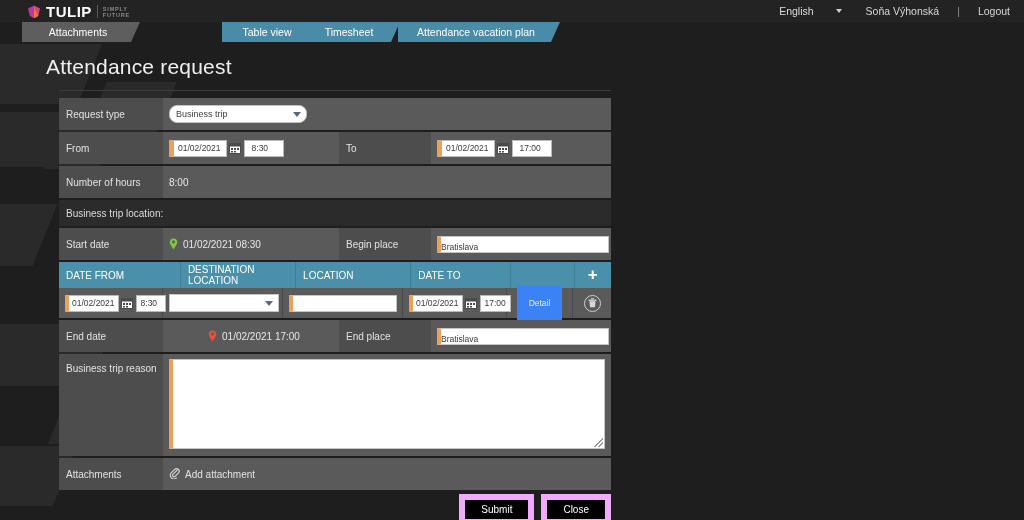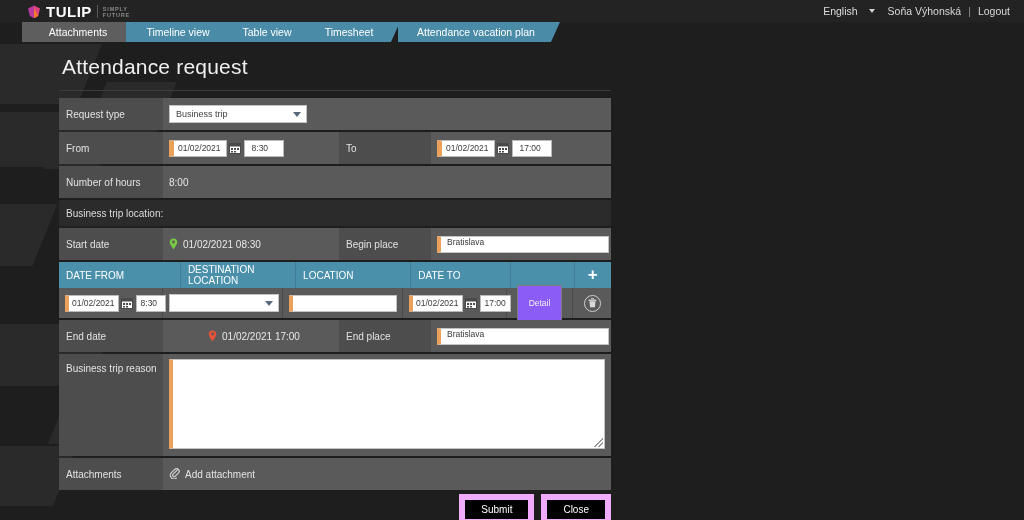--- a/index.html
+++ b/index.html
@@ -34,21 +34,21 @@
     line-height: 16px; font-family: "Liberation Sans", sans-serif;
   }
   #logo .bar { width: 1px; height: 13px; background: #5a5a5a; margin: 0 5px; }
   #logo .tagline {
     color: #8b8b8b; font-size: 5.5px; line-height: 6px; letter-spacing: 0.8px;
     font-weight: bold; text-align: left;
   }
 
   #usermenu {
     position: absolute; right: 14px; top: 0; height: 22px;
-    display: flex; align-items: center; gap: 7px;
+    display: flex; align-items: center; gap: 18px;
     color: #d8d8d8; font-size: 10.5px;
   }
   #usermenu .lang { color: #dcdcdc; }
   #usermenu .caret {
     width: 0; height: 0; border-left: 3.5px solid transparent;
     border-right: 3.5px solid transparent; border-top: 4px solid #cfcfcf;
     margin-left: 4px; margin-right: 6px;
   }
   #usermenu .sep { color: #8e8e8e; }
 
@@ -64,21 +64,21 @@
     clip-path: polygon(0 0, 100% 0, calc(100% - 9px) 100%, 0 100%);
     padding-right: 6px;
   }
   .tab.active { background: #5e5e5e; color: #ffffff; }
   .tab.idle   { background: #4a8ba8; }
 
   
   #page { position: absolute; left: 0; top: 42px; width: 1024px; height: 478px; z-index: 3; }
 
   #page-title {
-    position: absolute; left: 62px; top: 13px;
+    position: absolute; left: 46px; top: 13px;
     color: #efefef; font-size: 21px; font-weight: normal;
     letter-spacing: 0.2px;
   }
   #title-rule {
     position: absolute; left: 59px; top: 48px; width: 552px; height: 1px;
     background: #3c3c3c;
   }
 
   #form { position: absolute; left: 59px; top: 56px; width: 552px; }
 
@@ -124,21 +124,21 @@
     padding: 0 5px 0 6px; font-size: 9px; color: #3e3e3e;
   }
   .select-box .chev {
     width: 0; height: 0; border-left: 4px solid transparent;
     border-right: 4px solid transparent; border-top: 5px solid #56687a;
   }
 
   .text-box {
     height: 17px; background: #ffffff; border: 1px solid #c3c3c3;
     border-left: 4px solid #eba15a;
-    display: flex; align-items: flex-start; padding-left: 6px;
+    display: flex; align-items: flex-end; padding-left: 0;
     font-size: 8.5px; color: #3a3a3a;
   }
 
   .pin { width: 9px; height: 12px; margin-right: 5px; flex: none; }
 
   
   #trip-table { width: 552px; margin-bottom: 2px; }
   .thead { display: flex; height: 26px; }
   .th {
     background: #4a90ab; color: #ffffff; font-size: 10px;
@@ -147,21 +147,21 @@
   }
   .th:last-child { border-right: none; }
   .th.plus { justify-content: center; padding-left: 0; font-size: 17px; font-weight: bold; }
   .tbody-row { display: flex; height: 30px; background: #5a5a5a; }
   .td {
     display: flex; align-items: center; padding-left: 6px;
     border-right: 1px solid #4a4a4a;
   }
   .td:last-child { border-right: none; justify-content: center; padding-left: 0; }
   .detail-btn {
-    background: #8b5cf6; color: #f0f0f0; font-size: 8.5px;
+    background: #3b82f6; color: #f0f0f0; font-size: 8.5px;
     padding: 12px 11px; border: 1px solid #7d7d7d;
   }
   .trash-circle {
     width: 17px; height: 17px; border-radius: 50%;
     border: 1.5px solid #cfcfcf; display: flex;
     align-items: center; justify-content: center;
   }
 
   
   .ta-wrap { flex: 1; background: #5a5a5a; padding: 5px 6px 5px 6px; display: flex; }
@@ -229,23 +229,20 @@
     <span>Soňa Výhonská</span>
     <span class="sep">|</span>
     <span>Logout</span>
   </div>
 </div>
 
 <div id="tabs">
   <div class="tab active" style="left:22px;  width:118px;">
     <span>Attachments</span>
   </div>
-  <div class="tab idle" style="left:126px; width:110px;">
-    <span>Timeline view</span>
-  </div>
   <div class="tab idle" style="left:222px; width:96px;">
     <span>Table view</span>
   </div>
   <div class="tab idle" style="left:304px; width:96px;">
     <span>Timesheet</span>
   </div>
   <div class="tab idle" style="left:398px; width:162px;justify-content:center;">
     <span>Attendance vacation plan</span>
   </div>
 </div>
@@ -253,21 +250,21 @@
 <div id="page">
 
   <div id="page-title">Attendance request</div>
   <div id="title-rule"></div>
 
   <div id="form">
 
     <div class="row">
       <div class="cell-label">Request type</div>
       <div class="cell-val">
-        <div class="select-box" style="width:138px;">
+        <div class="select-box" style="width:138px;border-radius:8px;">
           <span>Business trip</span>
           <span class="chev"></span>
         </div>
       </div>
     </div>
 
     <div class="row">
       <div class="cell-label">From</div>
       <div class="cell-val" style="flex:none; width:176px;">
         <div class="date-widget">

